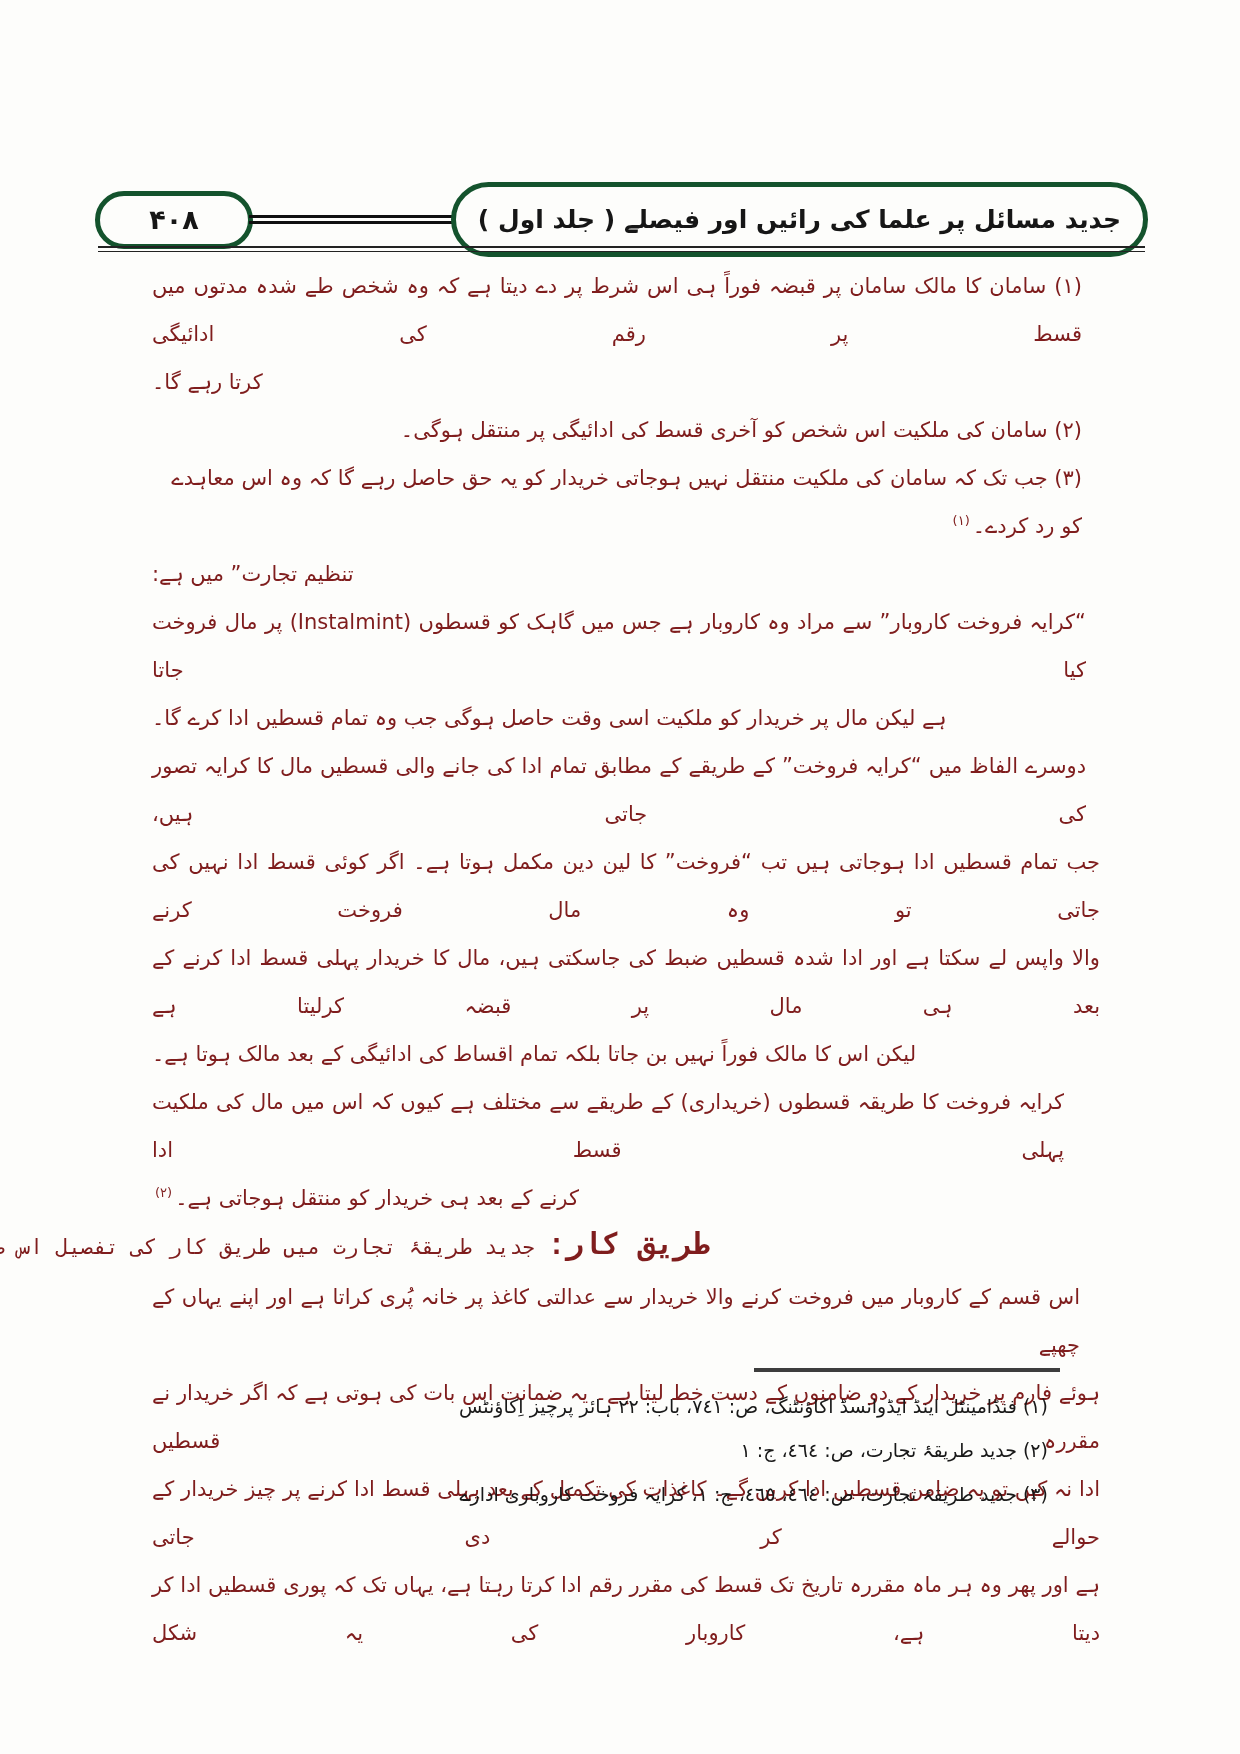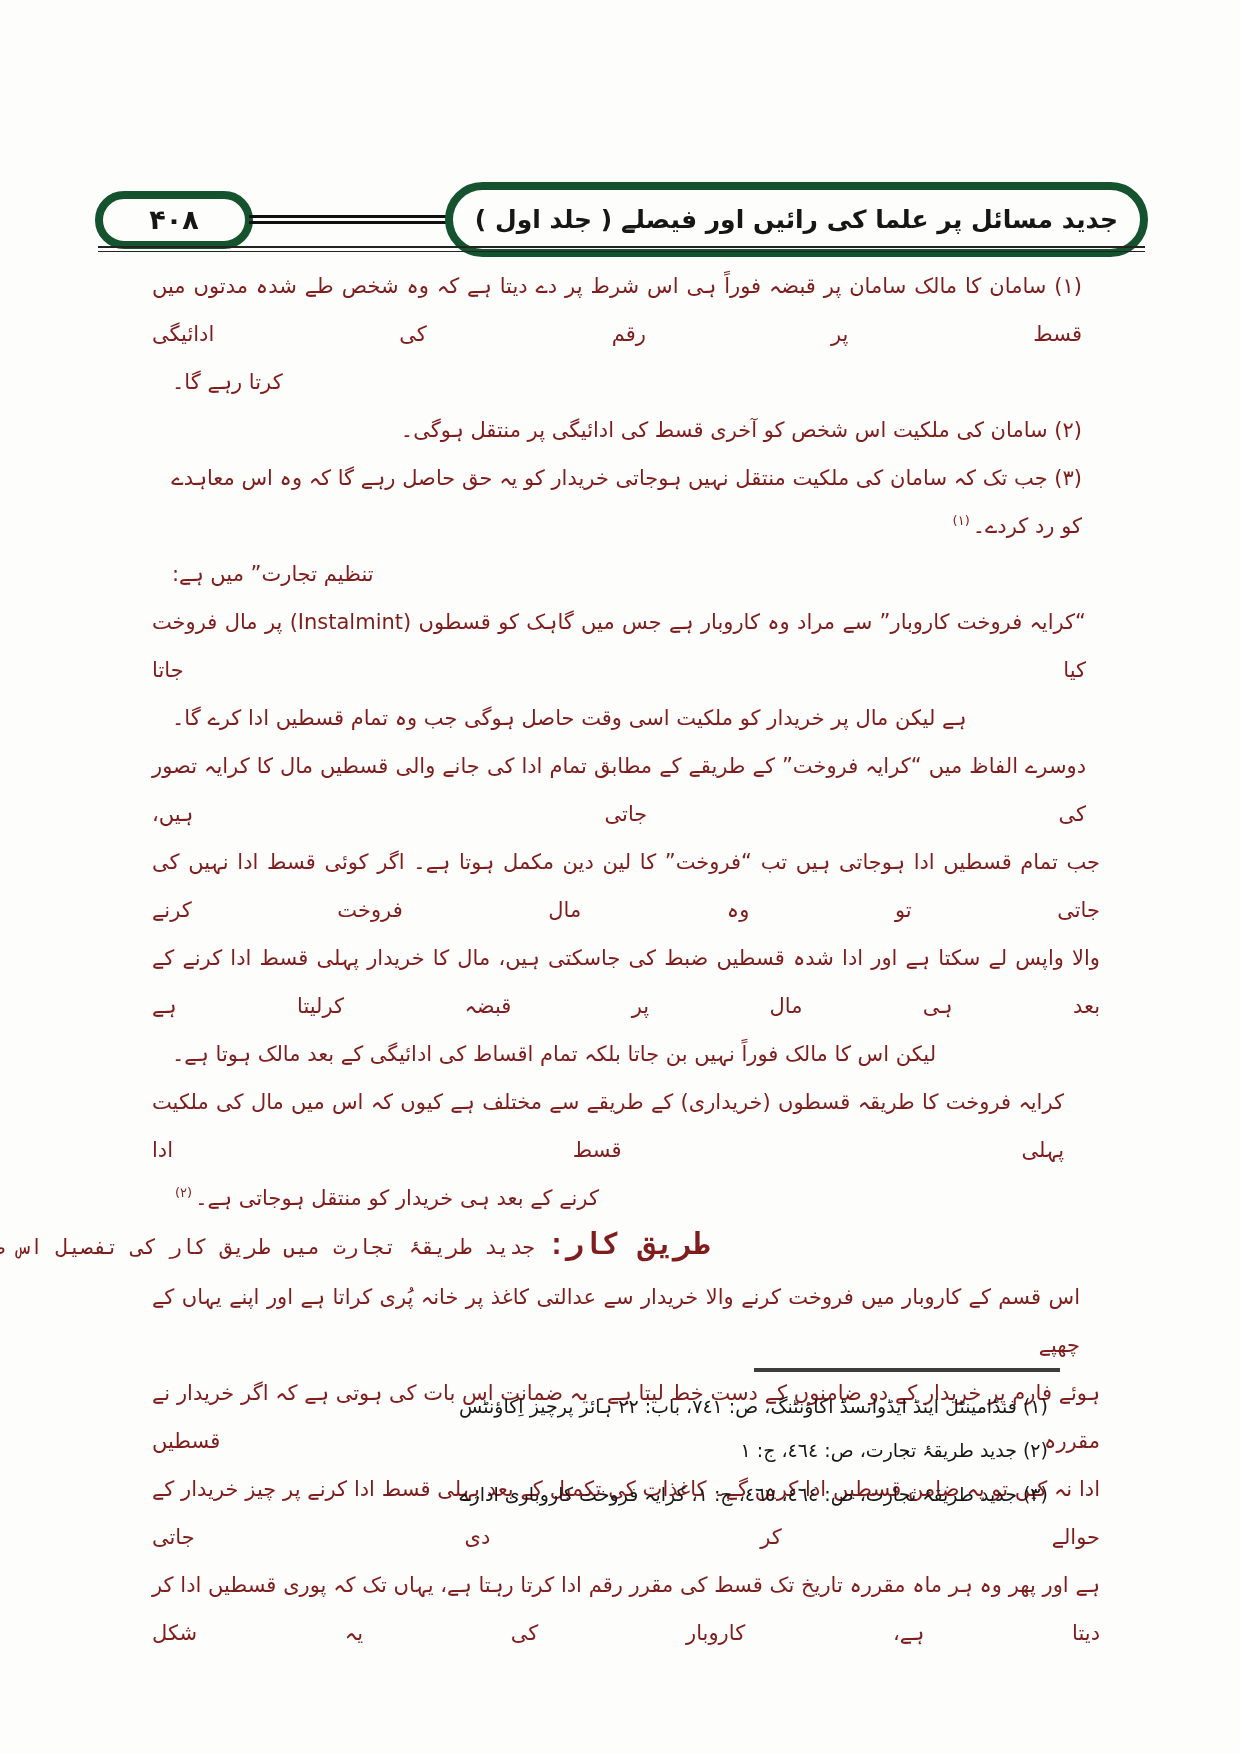--- a/index.html
+++ b/index.html
@@ -1,32 +1,32 @@
 <!DOCTYPE html>
 <html lang="ur"><head>
 <meta charset="utf-8">
 <style>
   html,body{margin:0;padding:0;}
   body{background:#e8e8e8;font-family:"DejaVu Sans",sans-serif;}
   .page{position:relative;width:1240px;height:1754px;margin:0 auto;background:#fdfdfb;color:#161616;overflow:hidden;}
 
   
   .hdr{position:absolute;top:182px;left:95px;right:92px;display:flex;align-items:center;}
-  .capsule{border:8px solid #14532d;border-radius:40px;background:#fdfdfb;display:flex;align-items:center;justify-content:center;box-sizing:border-box;}
+  .capsule{border:5px solid #14532d;border-radius:40px;background:#fdfdfb;display:flex;align-items:center;justify-content:center;box-sizing:border-box;}
   .cap-num{width:158px;height:58px;font-size:27px;font-weight:bold;letter-spacing:4px;}
   .cap-title{min-width:312px;height:75px;padding:0 22px;font-size:25px;font-weight:bold;white-space:nowrap;direction:rtl;}
   .hdr-connector{flex:1;height:9px;border-top:3.5px solid #101010;border-bottom:3px solid #101010;box-sizing:border-box;margin:0 -4px;}
   .hdr-underline{position:absolute;top:246px;left:98px;right:95px;height:6px;border-top:2.5px solid #222;border-bottom:1.5px solid #222;box-sizing:border-box;}
 
   
   .body-text{position:absolute;top:262px;left:152px;right:140px;direction:rtl;}
   .line{font-size:21px;line-height:48px;min-height:48px;color:#7f1d1d;}
   .line.fill{text-align:justify;text-align-last:justify;}
   .line.start{text-align:right;}
-  .line.end{text-align:left;margin-left:20px;}
+  .line.end{text-align:left;}
   .line.center{text-align:left;white-space:nowrap;font-family:Liberation Mono, monospace;}
   .line sup{font-size:13px;line-height:0;vertical-align:super;padding:0 3px;}
   .bold-head{font-weight:bold;font-size:30px;letter-spacing:.5px;}
 
   
   .fn-divider{position:absolute;top:1368px;right:180px;width:306px;height:3.5px;background:#3d3d3d;}
   .footnotes{position:absolute;top:1384px;right:192px;left:155px;direction:rtl;text-align:right;}
   .fn-line{font-size:19px;line-height:44px;min-height:44px;color:#181818;}
 </style>
 </head>

